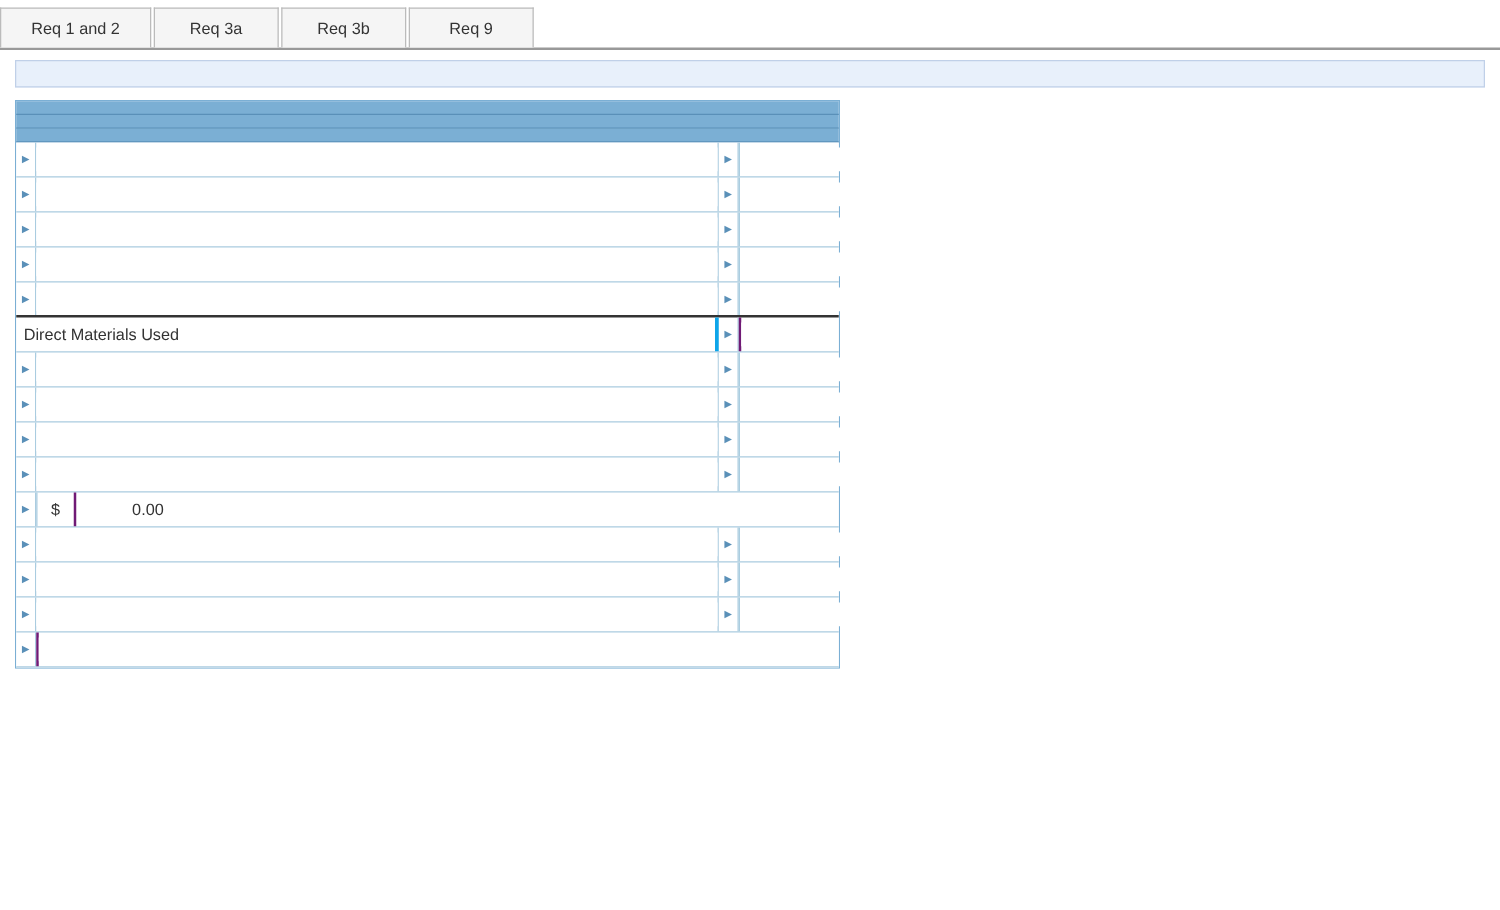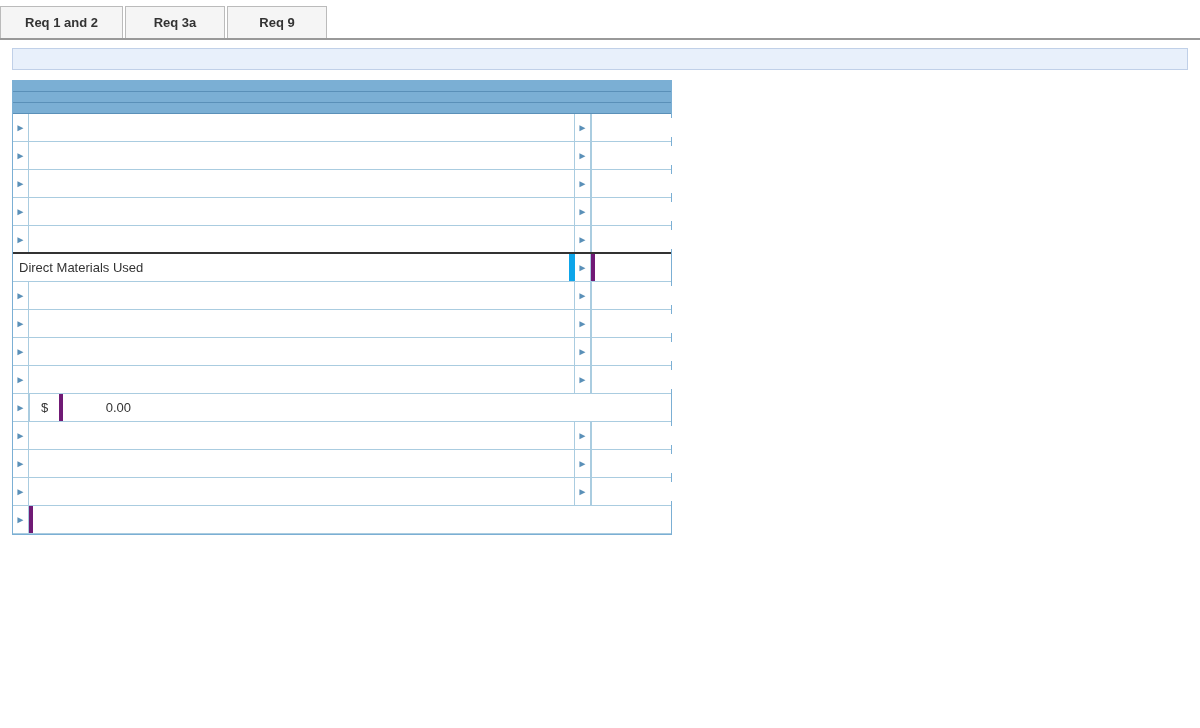--- a/index.html
+++ b/index.html
@@ -21,21 +21,20 @@
       border: 1px solid #bbb;
       border-bottom: none;
       padding: 8px 24px;
       margin-right: 2px;
       cursor: pointer;
       background: #f5f5f5;
       font-size: 13px;
       color: #333;
       min-width: 100px;
       text-align: center;
-      font-weight: bold;
     }
     .tab.active {
       background: #fff;
       border: 2px dashed #7bafd4;
       border-bottom: 2px solid #fff;
       color: #333;
       position: relative;
       bottom: -1px;
       z-index: 1;
     }
@@ -81,21 +80,21 @@
       align-items: stretch;
     }
 
     .report-row.thick-bottom {
       border-bottom: 2px solid #333;
     }
 
     .col-label {
       flex: 1;
       padding: 4px 6px;
-      border-right: 6px solid #0ea5e9;
+      border-right: 3px solid #0ea5e9;
       display: flex;
       align-items: center;
       color: #333;
       font-size: 13px;
       position: relative;
     }
 
     .col-arrow {
       width: 16px;
       display: flex;
@@ -130,30 +129,31 @@
     }
 
     .col-amount-right {
       width: 80px;
       display: flex;
       align-items: center;
       justify-content: flex-end;
       padding-right: 8px;
       font-size: 13px;
       color: #333;
-      border-left: 4px solid #701a75;
+      border-left: 2px solid #701a75;
       flex-shrink: 0;
     }
   </style>
 </head>
 <body>
 
 <div class="tabs-container">
 <div class="tab">Req 1 and 2</div>
     <div class="tab">Req 3a</div>
+    <div class="tab">Req 3b</div>
     <div class="tab">Req 9</div>
   </div>
 
 <div class="instruction">
   <span></span>
   <span class="round-note"></span>
 </div>
 
 <div class="report-container">
   <div class="report-header-row">

